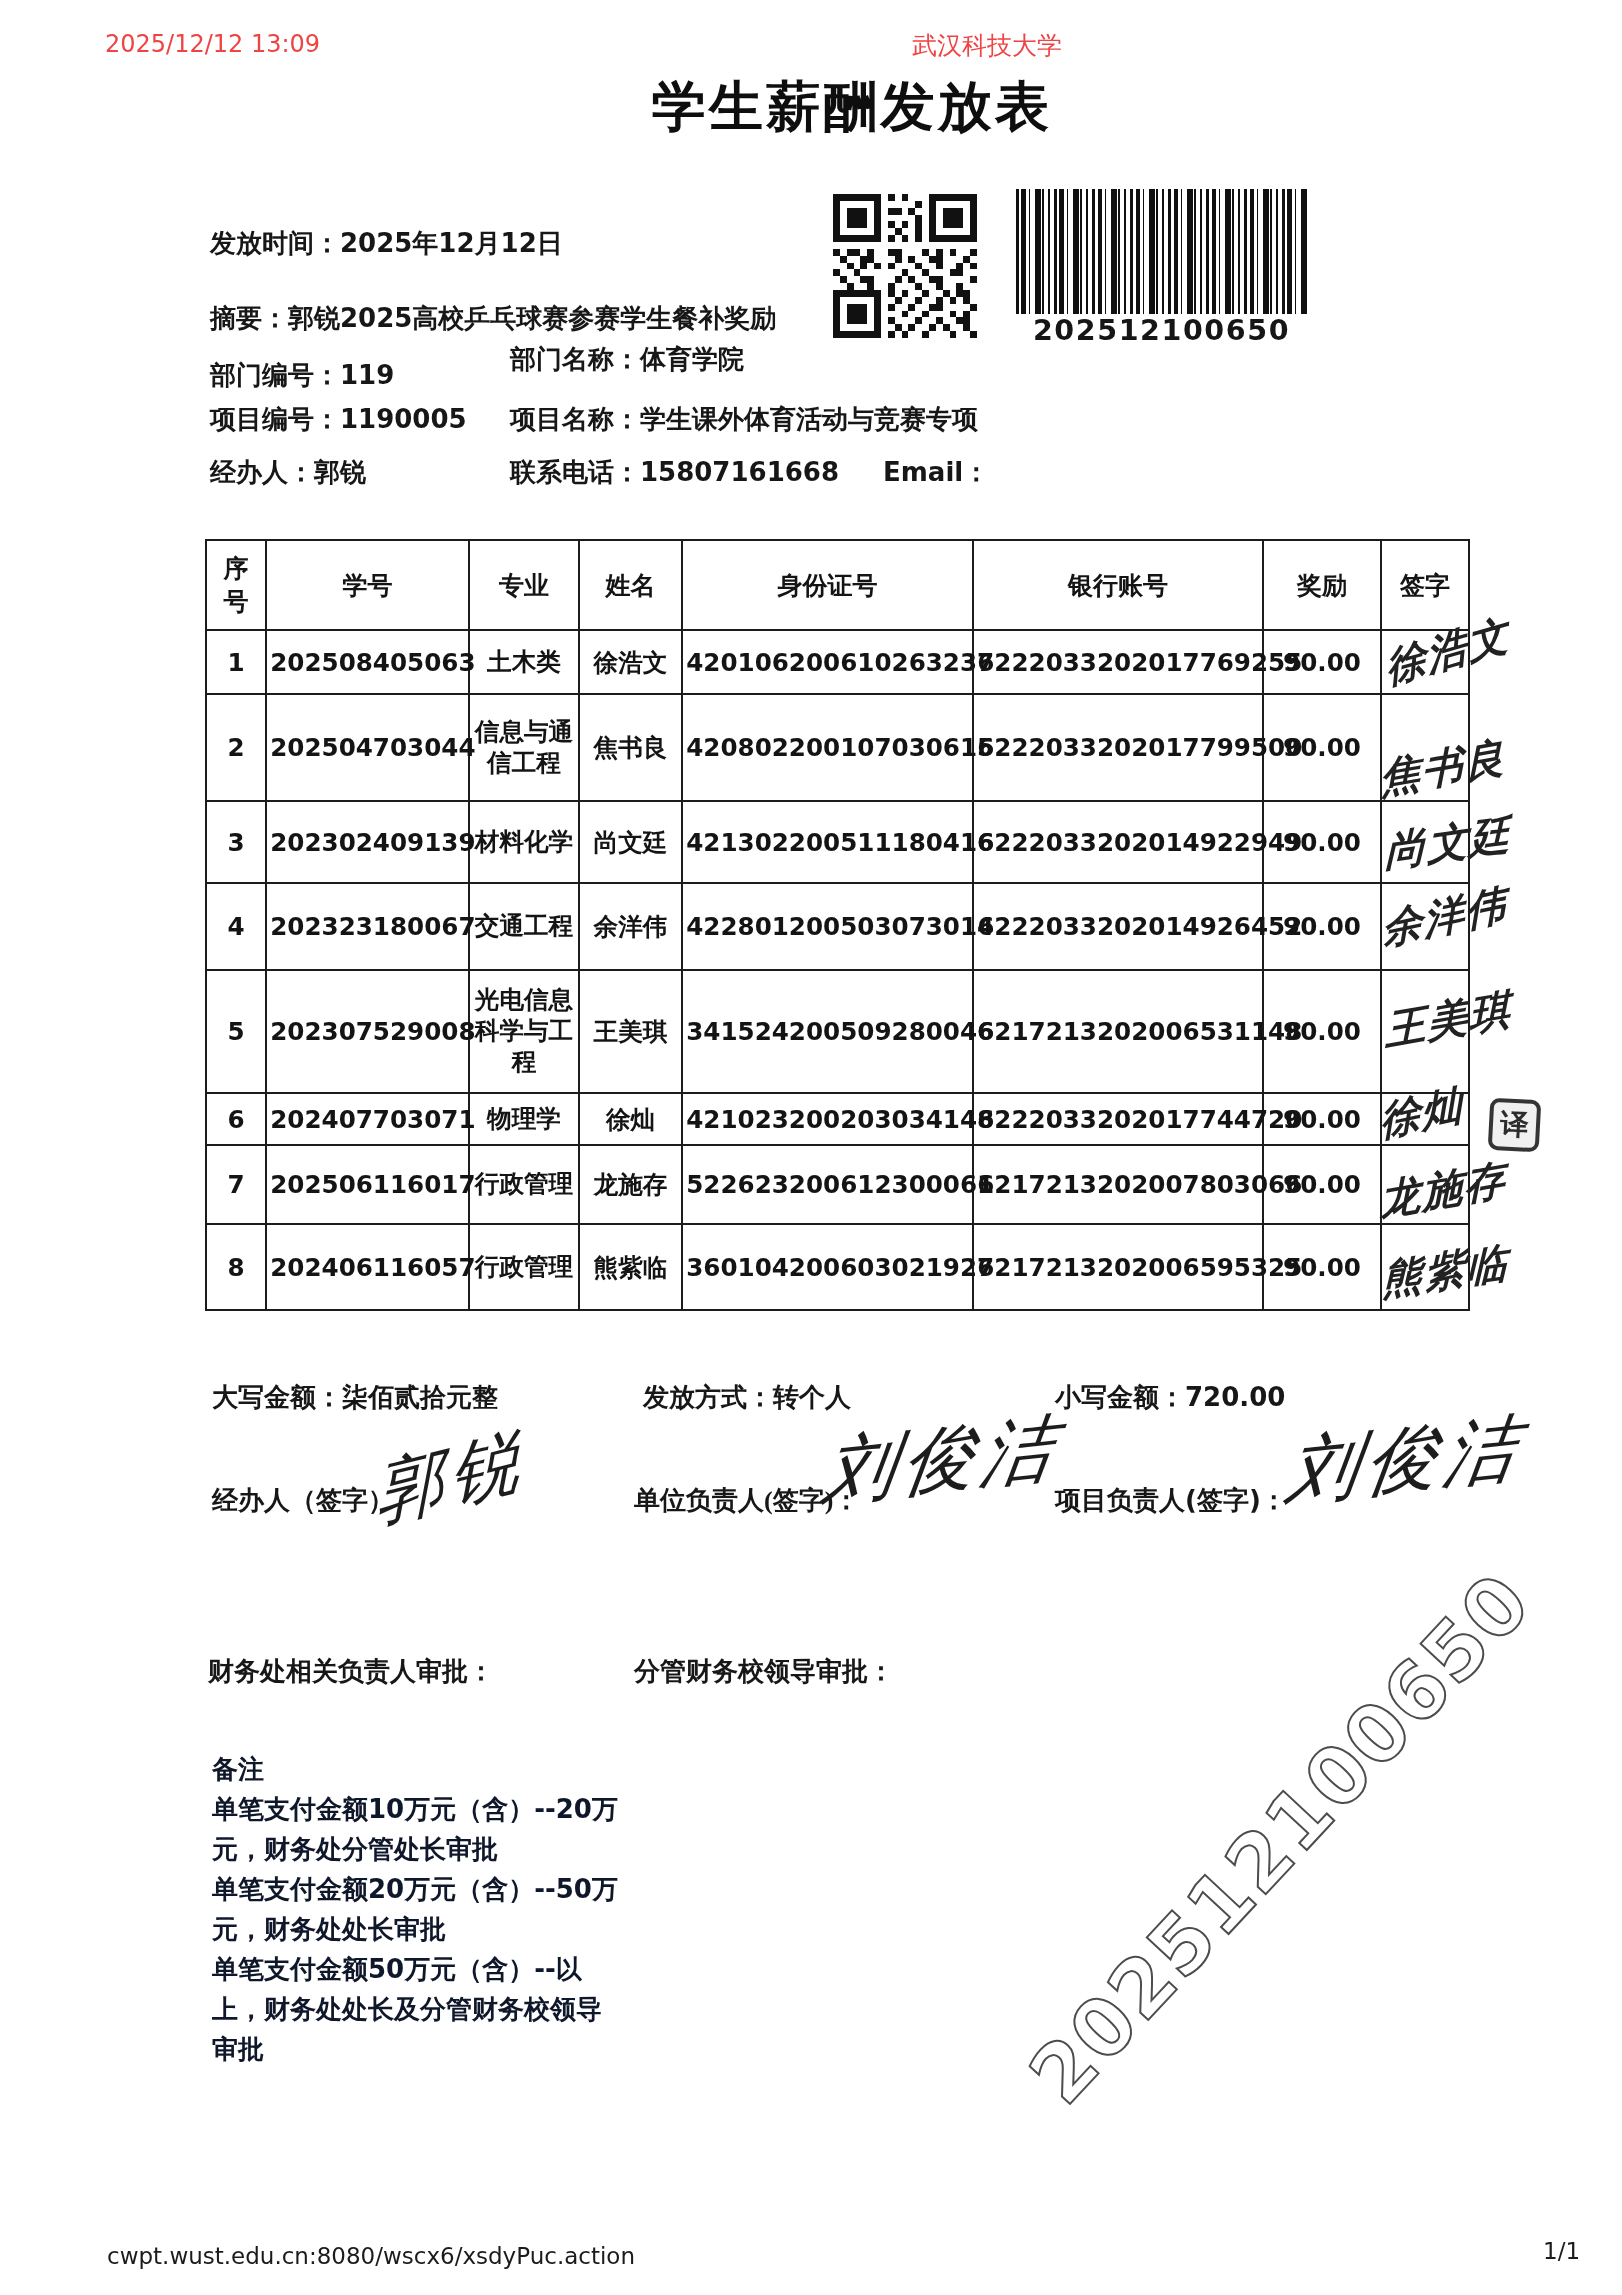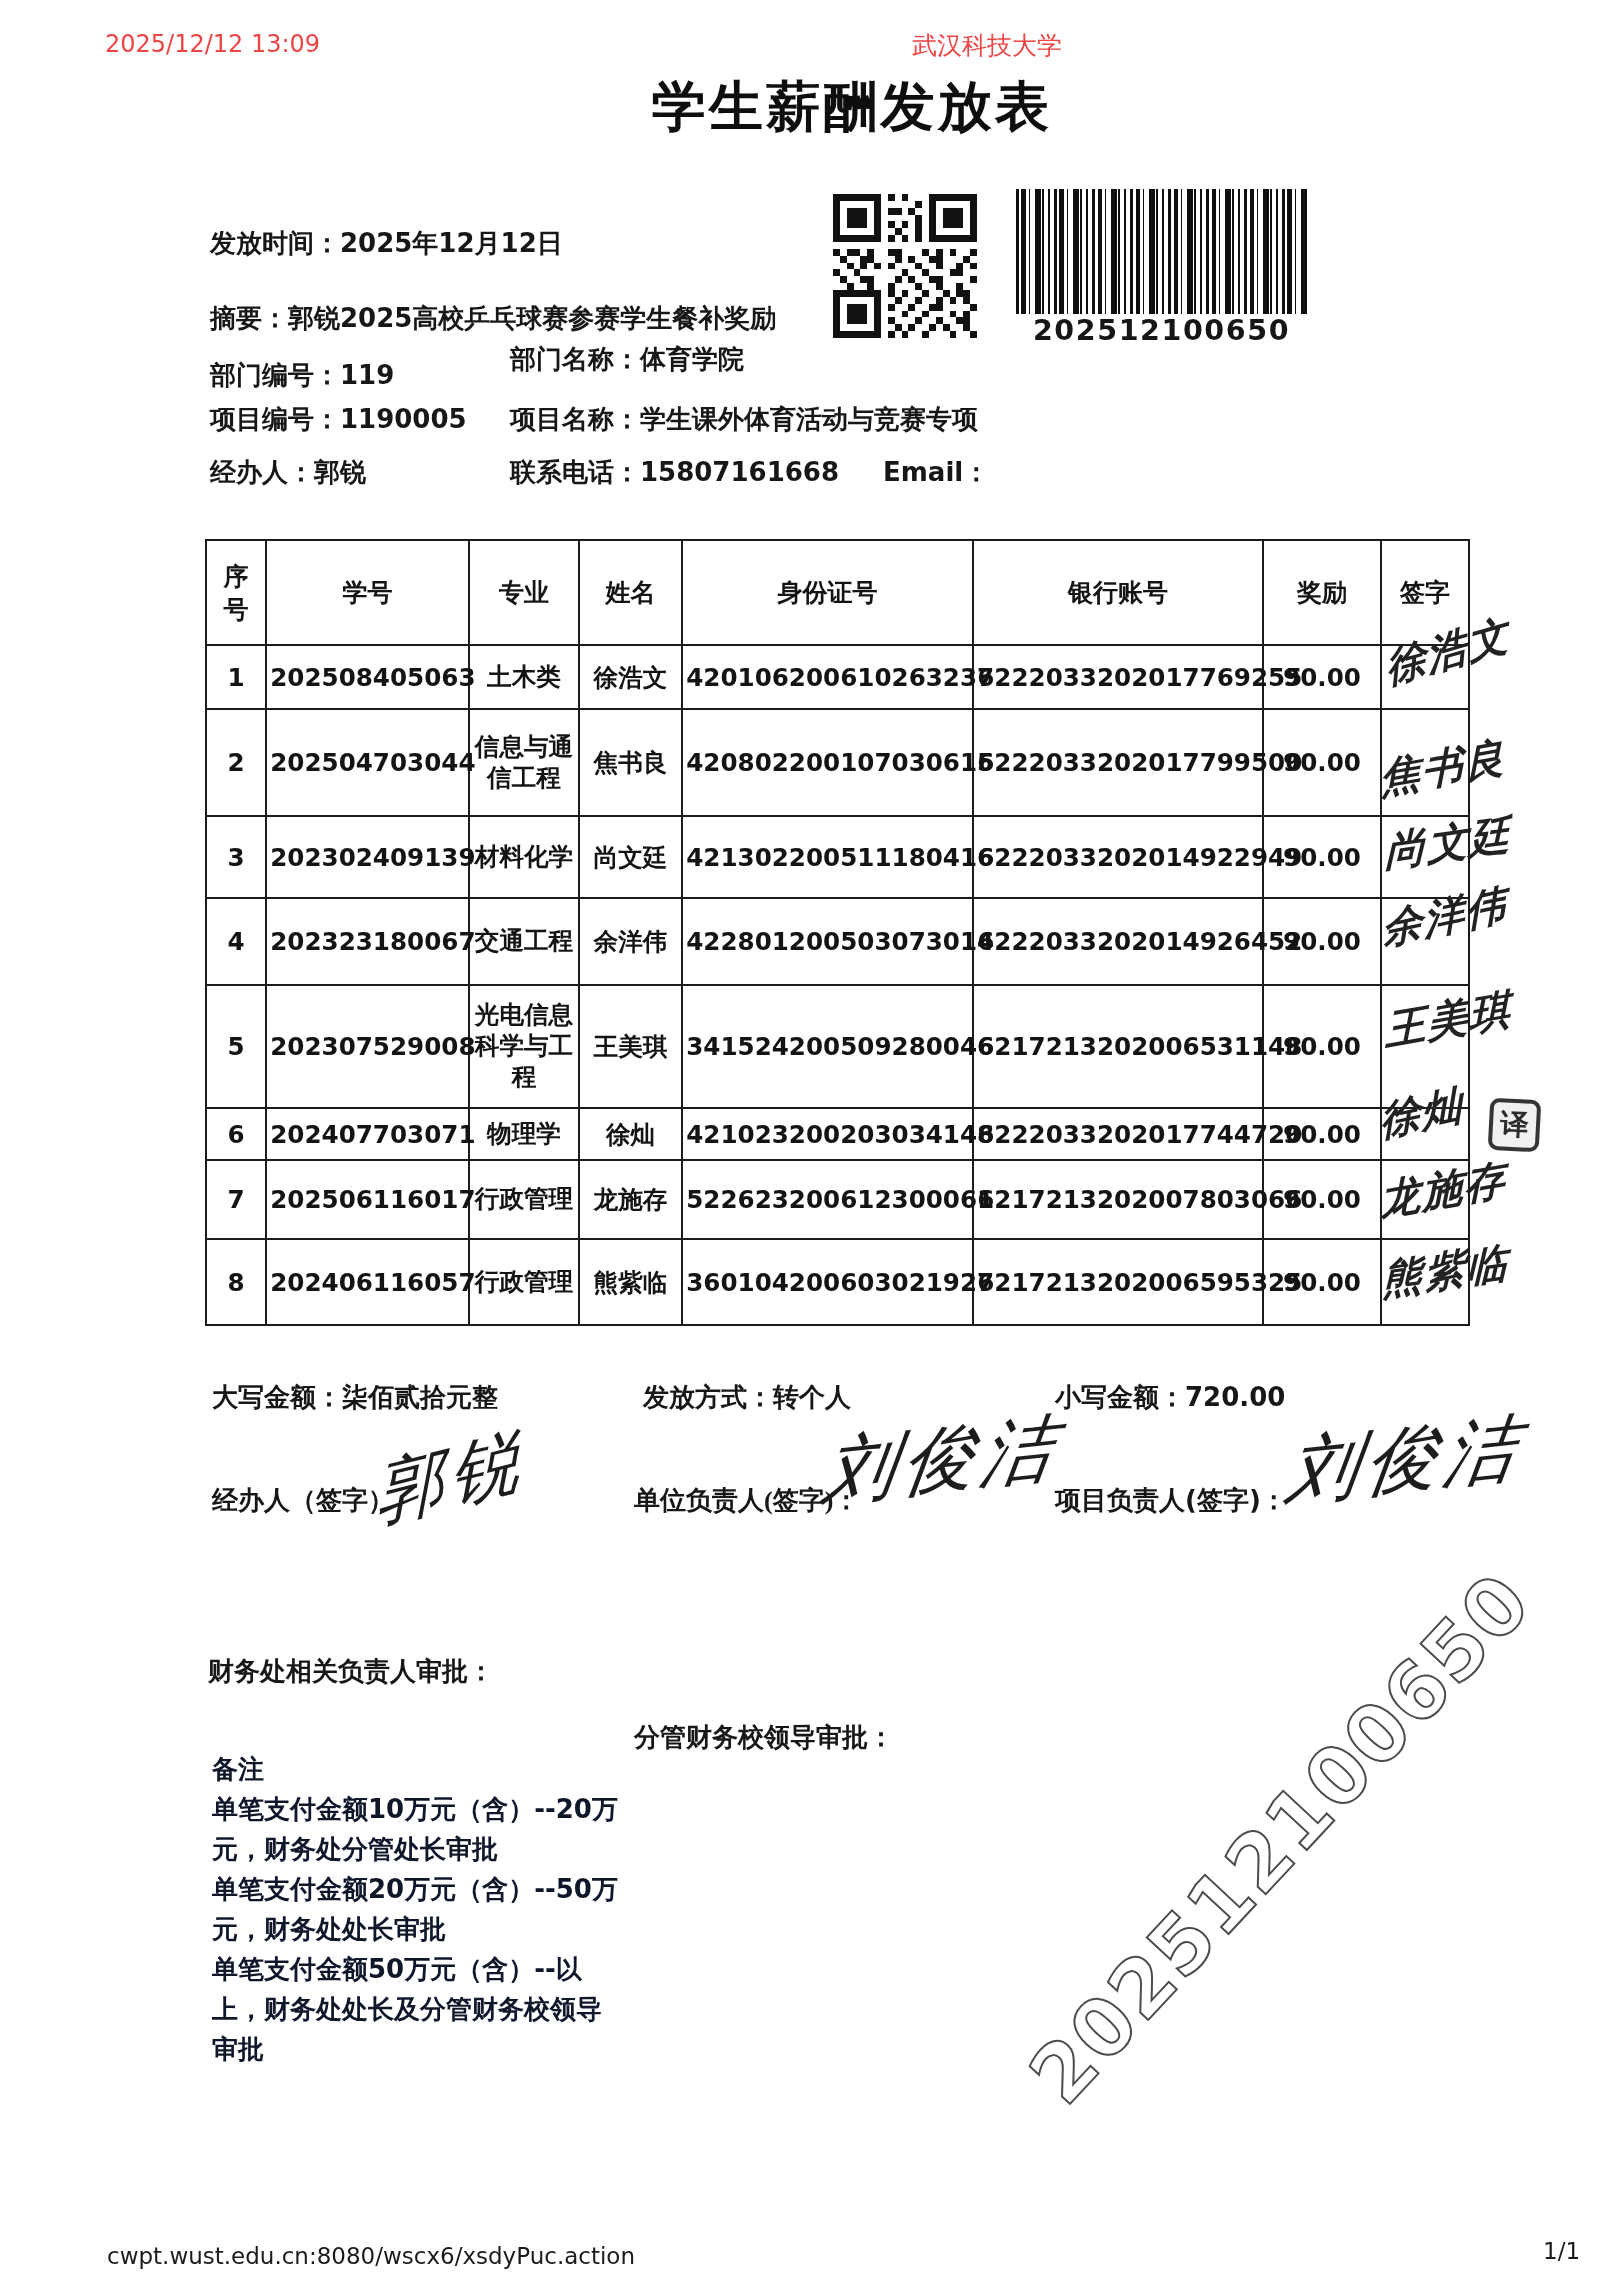--- a/index.html
+++ b/index.html
@@ -119,21 +119,21 @@
     <col style="width:60px">
       <col style="width:203px">
       <col style="width:110px">
       <col style="width:103px">
     <col style="width:291px">
       <col style="width:290px">
       <col style="width:118px">
       <col style="width:88px">
   </colgroup>
   <tbody>
-      <tr style="height:105px">
+      <tr style="height:90px">
     <th style="padding:0 16px;">序号</th>
     <th>学号</th>
     <th>专业</th>
     <th>姓名</th>
     <th>身份证号</th>
     <th>银行账号</th>
     <th>奖励</th>
     <th>签字</th>
   </tr>
   <tr style="height:64px">
@@ -245,21 +245,21 @@
 <div class="abs doc-text" style="left:212px;top:1483px;">经办人（签字）</div>
 <div class="sig big-sig" style="left:376px;top:1450px;font-size:70px;transform:rotate(-14deg) skewX(-12deg);">郭锐</div>
 
 <div class="abs doc-text" style="left:634px;top:1483px;font-family:Liberation Serif, serif;">单位负责人(签字)：</div>
 <div class="sig big-sig" style="left:824px;top:1424px;transform:rotate(-6deg) skewX(-14deg);">刘俊洁</div>
 
 <div class="abs doc-text" style="left:1055px;top:1483px;">项目负责人(签字)：</div>
 <div class="sig big-sig" style="left:1287px;top:1424px;transform:rotate(-6deg) skewX(-14deg);">刘俊洁</div>
 
 <div class="abs doc-text" style="left:208px;top:1654px;">财务处相关负责人审批：</div>
-<div class="abs doc-text" style="left:634px;top:1720px;">分管财务校领导审批：</div>
+<div class="abs doc-text" style="left:634px;top:1654px;">分管财务校领导审批：</div>
 
 <div class="abs" style="left:212px;top:1749px;">
   <div class="remark-line">备注</div>
   <div class="remark-line">单笔支付金额10万元（含）--20万</div>
   <div class="remark-line">元，财务处分管处长审批</div>
   <div class="remark-line">单笔支付金额20万元（含）--50万</div>
   <div class="remark-line">元，财务处处长审批</div>
   <div class="remark-line">单笔支付金额50万元（含）--以</div>
   <div class="remark-line">上，财务处处长及分管财务校领导</div>
   <div class="remark-line">审批</div>

